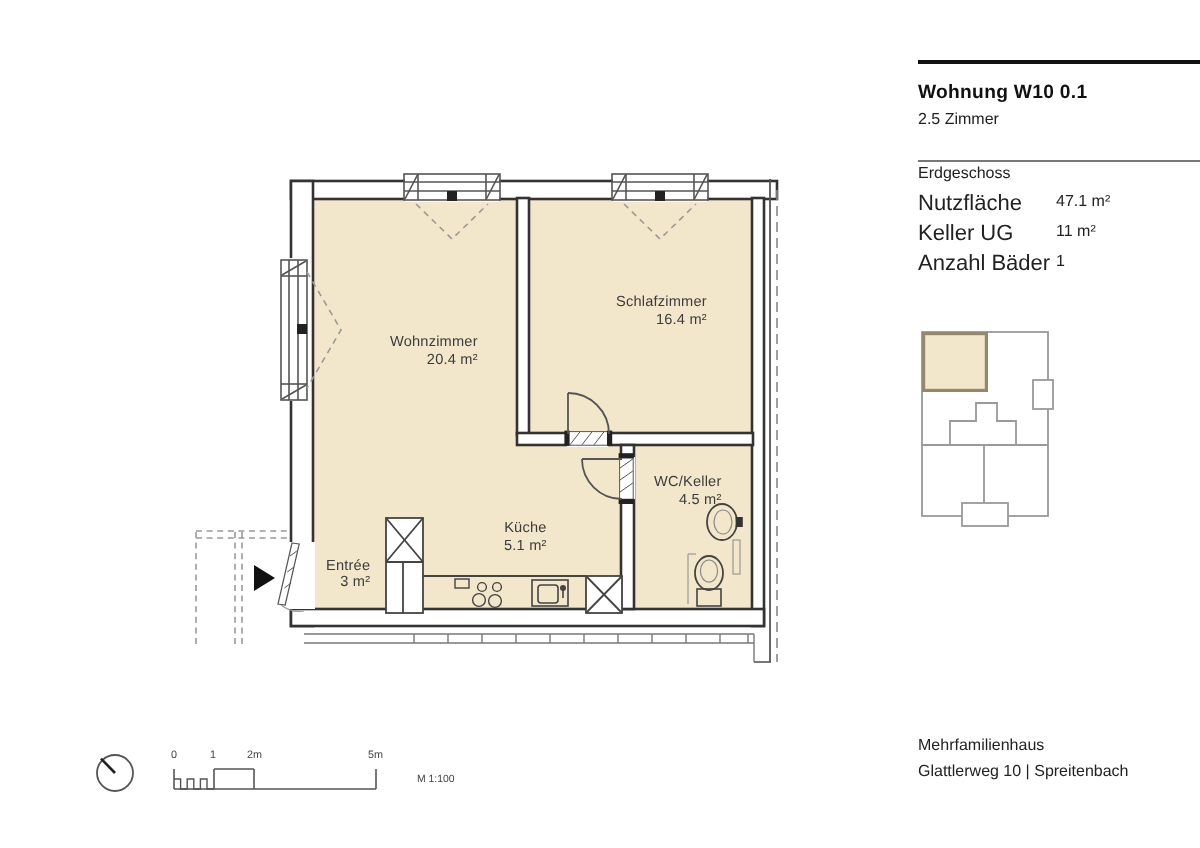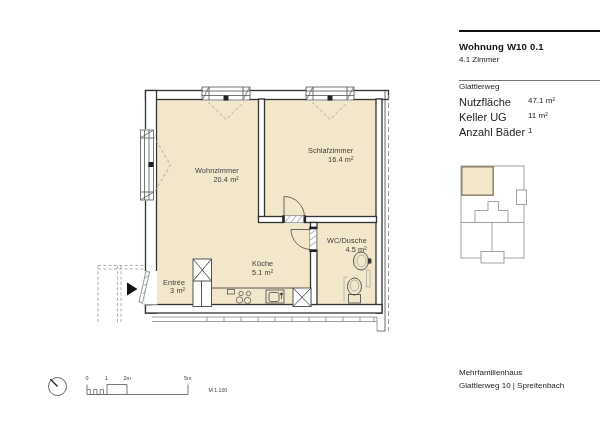--- a/index.html
+++ b/index.html
@@ -244,30 +244,30 @@
   </div>
   <div class="abs room-label" style="left:252px;top:260px;">
     <div>Küche</div>
     <div class="room-area">5.1 m²</div>
   </div>
   <div class="abs room-label" style="left:163px;top:278.5px;">
     <div>Entrée</div>
     <div class="room-area">3 m²</div>
   </div>
   <div class="abs room-label" style="left:327px;top:237px;">
-    <div>WC/Dusche</div>
+    <div>WC/Keller</div>
     <div class="room-area">4.5 m²</div>
   </div>
 
   <div class="rule-heavy" style="left:459px;top:30px;width:141px;"></div>
   <div class="abs panel-title" style="left:459px;top:41px;">Wohnung W10 0.1</div>
-  <div class="abs panel-sub" style="left:459px;top:55px;">4.1 Zimmer</div>
+  <div class="abs panel-sub" style="left:459px;top:55px;">2.5 Zimmer</div>
 
   <div class="rule-thin" style="left:459px;top:79.5px;width:141px;"></div>
-  <div class="abs panel-sub" style="left:459px;top:82px;">Glattlerweg</div>
+  <div class="abs panel-sub" style="left:459px;top:82px;">Erdgeschoss</div>
 
   <div class="abs panel-row-label" style="left:459px;top:95.5px;">Nutzfläche</div>
   <div class="abs panel-row-value" style="left:528px;top:95.5px;">47.1 m²</div>
 
   <div class="abs panel-row-label" style="left:459px;top:110.5px;">Keller UG</div>
   <div class="abs panel-row-value" style="left:528px;top:110.5px;">11 m²</div>
 
   <div class="abs panel-row-label" style="left:459px;top:125.5px;">Anzahl Bäder</div>
   <div class="abs panel-row-value" style="left:528px;top:125.5px;">1</div>
 

